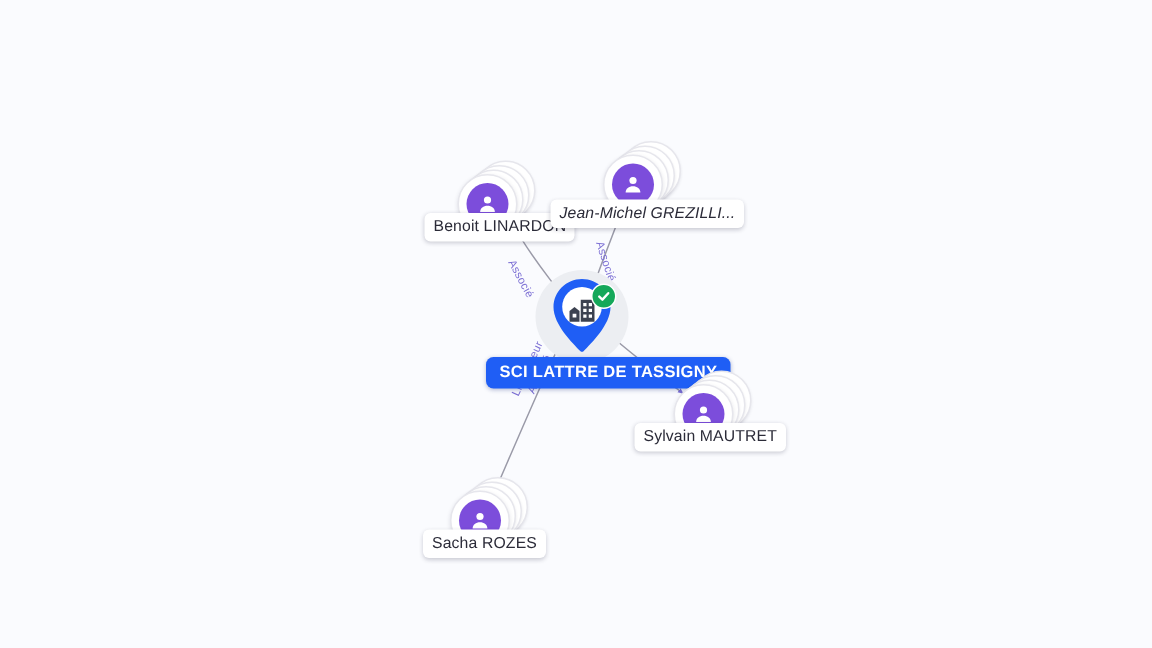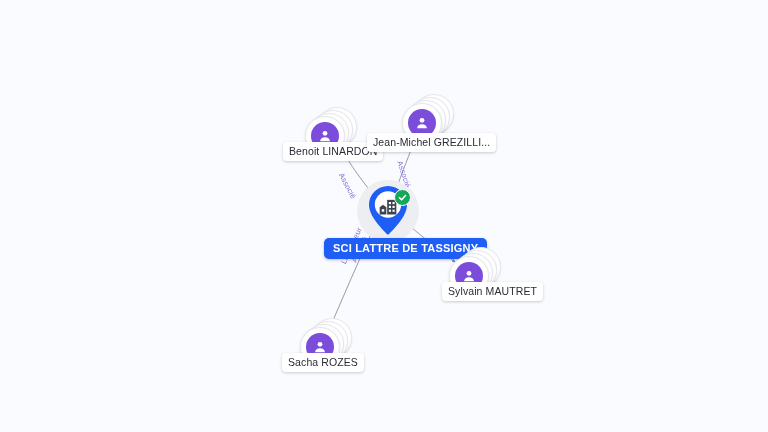--- a/index.html
+++ b/index.html
@@ -102,21 +102,21 @@
     <div class="stack s2"></div>
     <div class="stack s1"></div>
     <div class="avatar-ring">
       <div class="avatar">
         <svg width="16" height="16" viewBox="0 0 24 24" fill="#ffffff">
           <circle cx="12" cy="8" r="3.6"></circle>
           <path d="M4.6 20c0-4 3.4-6.3 7.4-6.3S19.4 16 19.4 20z"></path>
         </svg>
       </div>
     </div>
-    <div class="plabel" style="left:-56px;top:16px;">Jean-Michel GREZILLI...</div>
+    <div class="plabel" style="left:-56px;top:16px;font-style:italic;">Jean-Michel GREZILLI...</div>
   </div>
 
   <div class="company" style="left:388px;top:211px;">
     <div class="halo"></div>
     <div class="pin">
       <svg width="44" height="52" viewBox="0 0 44 52">
         <path d="M22 2 C11.5 2 3 10.4 3 20.8 C3 32.4 16 45 21 50.2 C21.5 50.7 22.5 50.7 23 50.2 C28 45 41 32.4 41 20.8 C41 10.4 32.5 2 22 2 Z" fill="#1f5ef5"></path>
         <circle cx="22" cy="20.5" r="13.2" fill="#ffffff"></circle>
       </svg>
     </div>
@@ -146,21 +146,21 @@
     <div class="stack s2"></div>
     <div class="stack s1"></div>
     <div class="avatar-ring">
       <div class="avatar">
         <svg width="16" height="16" viewBox="0 0 24 24" fill="#ffffff">
           <circle cx="12" cy="8" r="3.6"></circle>
           <path d="M4.6 20c0-4 3.4-6.3 7.4-6.3S19.4 16 19.4 20z"></path>
         </svg>
       </div>
     </div>
-    <div class="plabel" style="left:-47px;top:12px;margin-left:19px;">Sylvain MAUTRET</div>
+    <div class="plabel" style="left:-47px;top:12px;">Sylvain MAUTRET</div>
   </div>
 
   <div class="person" style="left:321px;top:341px;">
     <div class="stack s3"></div>
     <div class="stack s2"></div>
     <div class="stack s1"></div>
     <div class="avatar-ring">
       <div class="avatar">
         <svg width="16" height="16" viewBox="0 0 24 24" fill="#ffffff">
           <circle cx="12" cy="8" r="3.6"></circle>

